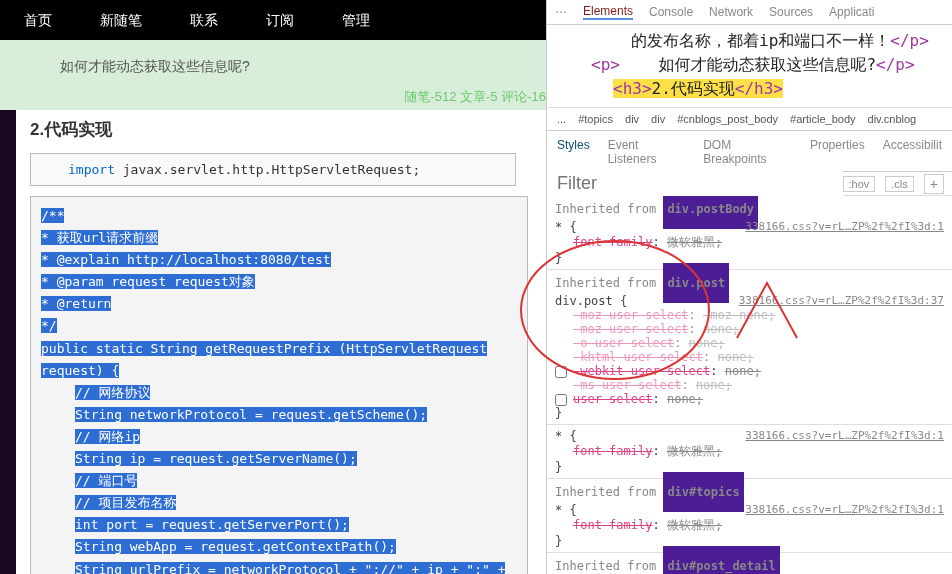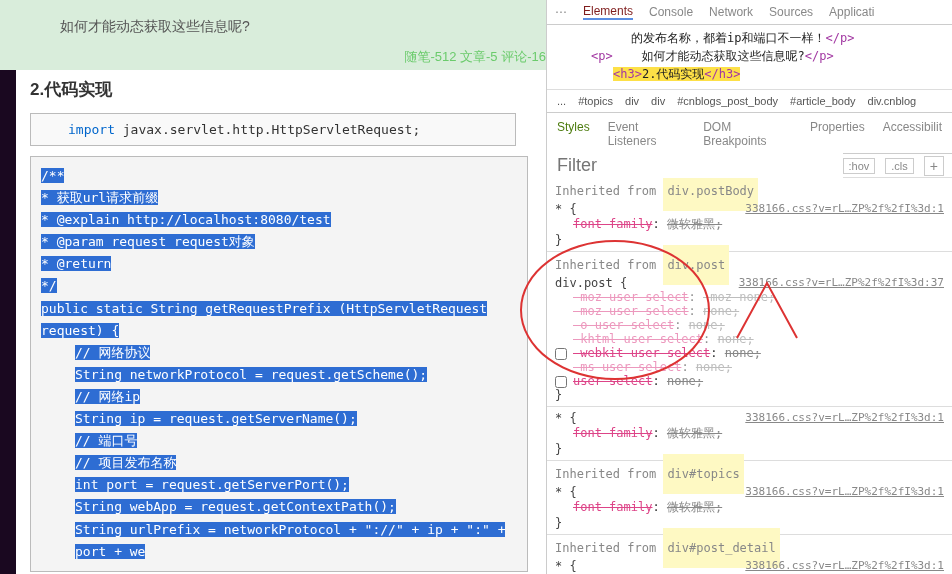--- a/index.html
+++ b/index.html
@@ -15,56 +15,63 @@
 .kw { color: #0066cc; margin-left: 27px; }
 .code-box2 { margin: 4px 18px 0 30px; border: 1px solid #bbb; background: #f4f4f4; padding: 8px 10px; font-family: Consolas, monospace; font-size: 13px; line-height: 1.7; color: #fff; position: relative; overflow: hidden; }
 .hl { background: #2e6dd3; display: inline; }
 .hl-row { margin-bottom: 0px; }
 .indent1 { margin-left: 34px; }
 
 .right { flex: 1; display: flex; flex-direction: column; background: #fff; font-family: -apple-system, Arial; }
 .dt-tabs-top { display: flex; border-bottom: 1px solid #ccc; font-size: 12px; color: #888; align-items: center; height: 25px; padding-left: 8px; gap: 16px; }
 .dt-tabs-top .active { color: #7f1d1d; border-bottom: 2px solid #5a8de3; }
 .dt-tabs-top span { cursor: pointer; }
-.dom-preview { padding: 4px 10px 6px 44px; font-family: Consolas, monospace; font-size: 12px; line-height: 1.5; color: #777; border-bottom: 1px solid #ddd; }
+.dom-preview { padding: 4px 10px 6px 44px; font-family: Consolas, monospace; font-size: 16px; line-height: 1.5; color: #777; border-bottom: 1px solid #ddd; }
 .dom-preview .tag { color: #a238a2; }
 .dom-preview .txt { color: #222; }
 .dom-preview .h3line { background: #fde047; display: inline; margin-left: 40px; }
 .crumbs { border-bottom: 1px solid #ccc; padding: 5px 10px; font-size: 11px; color: #555; display: flex; gap: 12px; align-items: center; overflow: hidden; }
 .crumbs span { cursor: pointer; white-space: nowrap; }
 .style-tabs { display: flex; border-bottom: 1px solid #ccc; padding: 7px 10px 5px 10px; gap: 18px; font-size: 12px; color: #888; }
-.style-tabs .active { color: #4d7c0f; }
+.style-tabs .active { color: #0c4a6e; }
 .filter-row { display: flex; border-bottom: 1px solid #ddd; align-items: center; height: 24px; }
 .filter-row input { border: none; outline: none; padding: 4px 10px; flex: 1; font-size: 18px; color: #999; }
 .filter-actions { display: flex; gap: 10px; padding-right: 8px; color: #888; font-size: 11px; align-items: center; }
 .filter-actions span { border: 1px solid #ccc; padding: 1px 5px; cursor: pointer; }
 .filter-actions .plusbtn { font-size: 14px; }
 .styles-pane { flex: 1; overflow: hidden; font-family: Consolas, monospace; font-size: 12px; }
 .style-sec { border-bottom: 1px solid #ddd; padding: 4px 8px; }
 .inh-hdr { color: #888; padding: 2px 0 4px 0; }
-.inh-sel { background: #fef9c3; padding: 13px 4px; color: #888; }
+.inh-sel { background: #4c1d95; padding: 13px 4px; color: #888; font-weight: bold; }
 .sel-row { display: flex; justify-content: space-between; align-items: start; }
 .selector { color: #444; }
 .src-link { color: #888; text-decoration: underline; font-size: 11px; cursor: pointer; white-space: nowrap; }
 .prop { padding-left: 18px; position: relative; }
 .prop .strike { text-decoration: line-through; color: #aaa; }
 .prop .pn { color: #777; }
 .prop .pn.strike { color: #d48; text-decoration: line-through; }
 .prop .val { color: #888; }
 .cb { position: absolute; left: 0; top: 2px; width: 12px; height: 12px; }
 .brace { color: #444; }
 .annot-circle { position: absolute; border: 2px solid #d33; border-radius: 50%; background: transparent; pointer-events: none; }
 .annot-x { position: absolute; pointer-events: none; }
 .annot-x svg { overflow: visible; }
 </style>
 </head>
 <body>
 
 <div class="app">
   <div class="left">
+    <div class="nav">
+      <div class="nav-item">首页</div>
+      <div class="nav-item">新随笔</div>
+      <div class="nav-item">联系</div>
+      <div class="nav-item">订阅</div>
+      <div class="nav-item">管理</div>
+    </div>
     <div class="info-banner">如何才能动态获取这些信息呢?</div>
     <div class="sub-stats">随笔-512 文章-5 评论-16</div>
     <div class="section-title">2.代码实现</div>
     <div class="code-box1">
       <span class="kw">import</span><span> javax.servlet.http.HttpServletRequest;</span>
     </div>
     <div class="code-box2" id="code2">
         <div class="hl-row "><span class="hl">/**</span></div>
         <div class="hl-row "><span class="hl"> * 获取url请求前缀</span></div>
         <div class="hl-row "><span class="hl"> * @explain http://localhost:8080/test</span></div>

